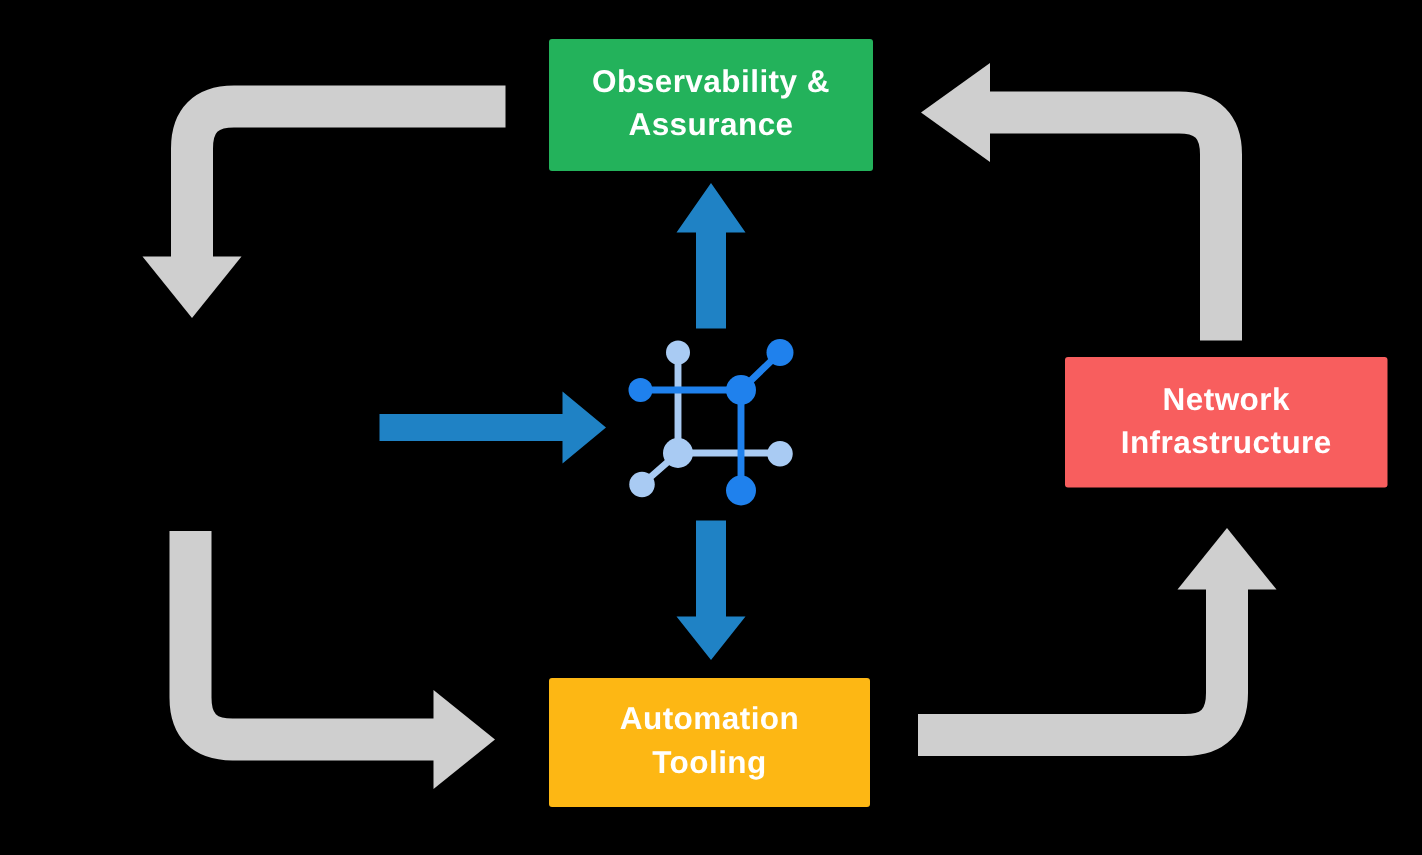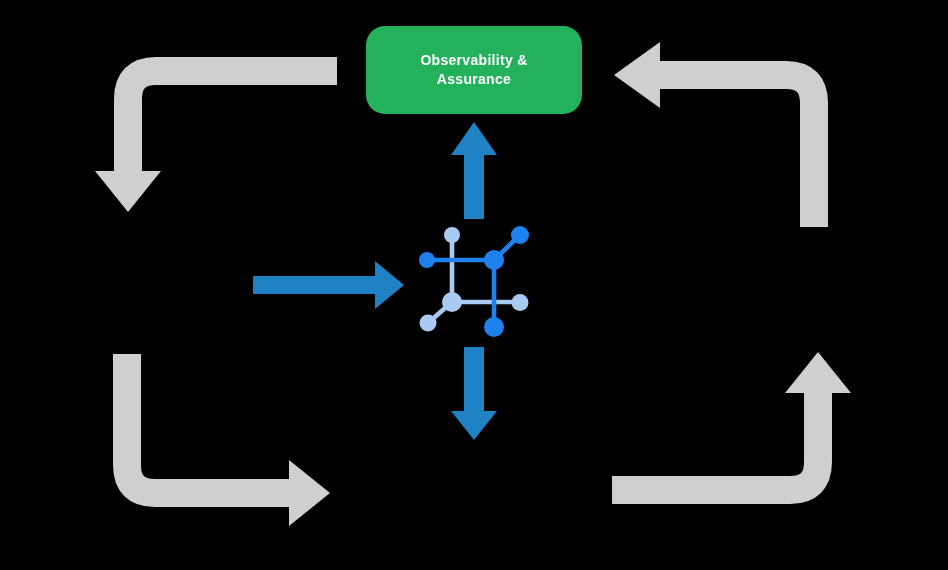--- a/index.html
+++ b/index.html
@@ -19,27 +19,27 @@
   }
   .arrows-layer {
     position: absolute;
     left: 0;
     top: 0;
     width: 948px;
     height: 570px;
   }
   .node {
     position: absolute;
-    border-radius: 19px;
+    border-radius: 2px;
     display: flex;
     align-items: center;
     justify-content: center;
     text-align: center;
     color: #ffffff;
-    font-size: 14px;
+    font-size: 21px;
     font-weight: 700;
     letter-spacing: 0.3px;
     line-height: 1.38;
   }
   .node span {
     display: inline-block;
     max-width: 175px;
   }
   .node-observability { left: 366px; top: 26px;  width: 216px; height: 88px; background: #23B25B; }
   .node-operations    { left: 22px;  top: 237px; width: 218px; height: 88px; background: #2B85C4; }
@@ -85,21 +85,27 @@
     <polygon points="464,219 464,155 451,155 474,122 497,155 484,155 484,219" fill="#1F82C5"></polygon>
 
     <polygon points="464,347 464,411 451,411 474,440 497,411 484,411 484,347" fill="#1F82C5"></polygon>
   </svg>
 
   <div class="node node-observability" style="background: rgb(35, 178, 91);">
     <span>Observability &amp; Assurance</span>
   </div>
 
 
+  <div class="node node-infrastructure" style="background: rgb(248, 94, 94);">
+    <span>Network Infrastructure</span>
+  </div>
 
+  <div class="node node-automation" style="background: rgb(253, 183, 20);">
+    <span>Automation Tooling</span>
+  </div>
 
   <svg class="center-icon" viewBox="0 0 120 120" xmlns="http://www.w3.org/2000/svg">
 
     <g stroke-linecap="round" stroke-width="4.6" fill="none" stroke="#A9CBF3">
       <path d="M 38 14 V 80"></path>
       <path d="M 38 80 H 106"></path>
       <path d="M 38 80 L 14 101"></path>
     </g>
     <g fill="#A9CBF3">
       <circle cx="38" cy="13" r="8"></circle>

